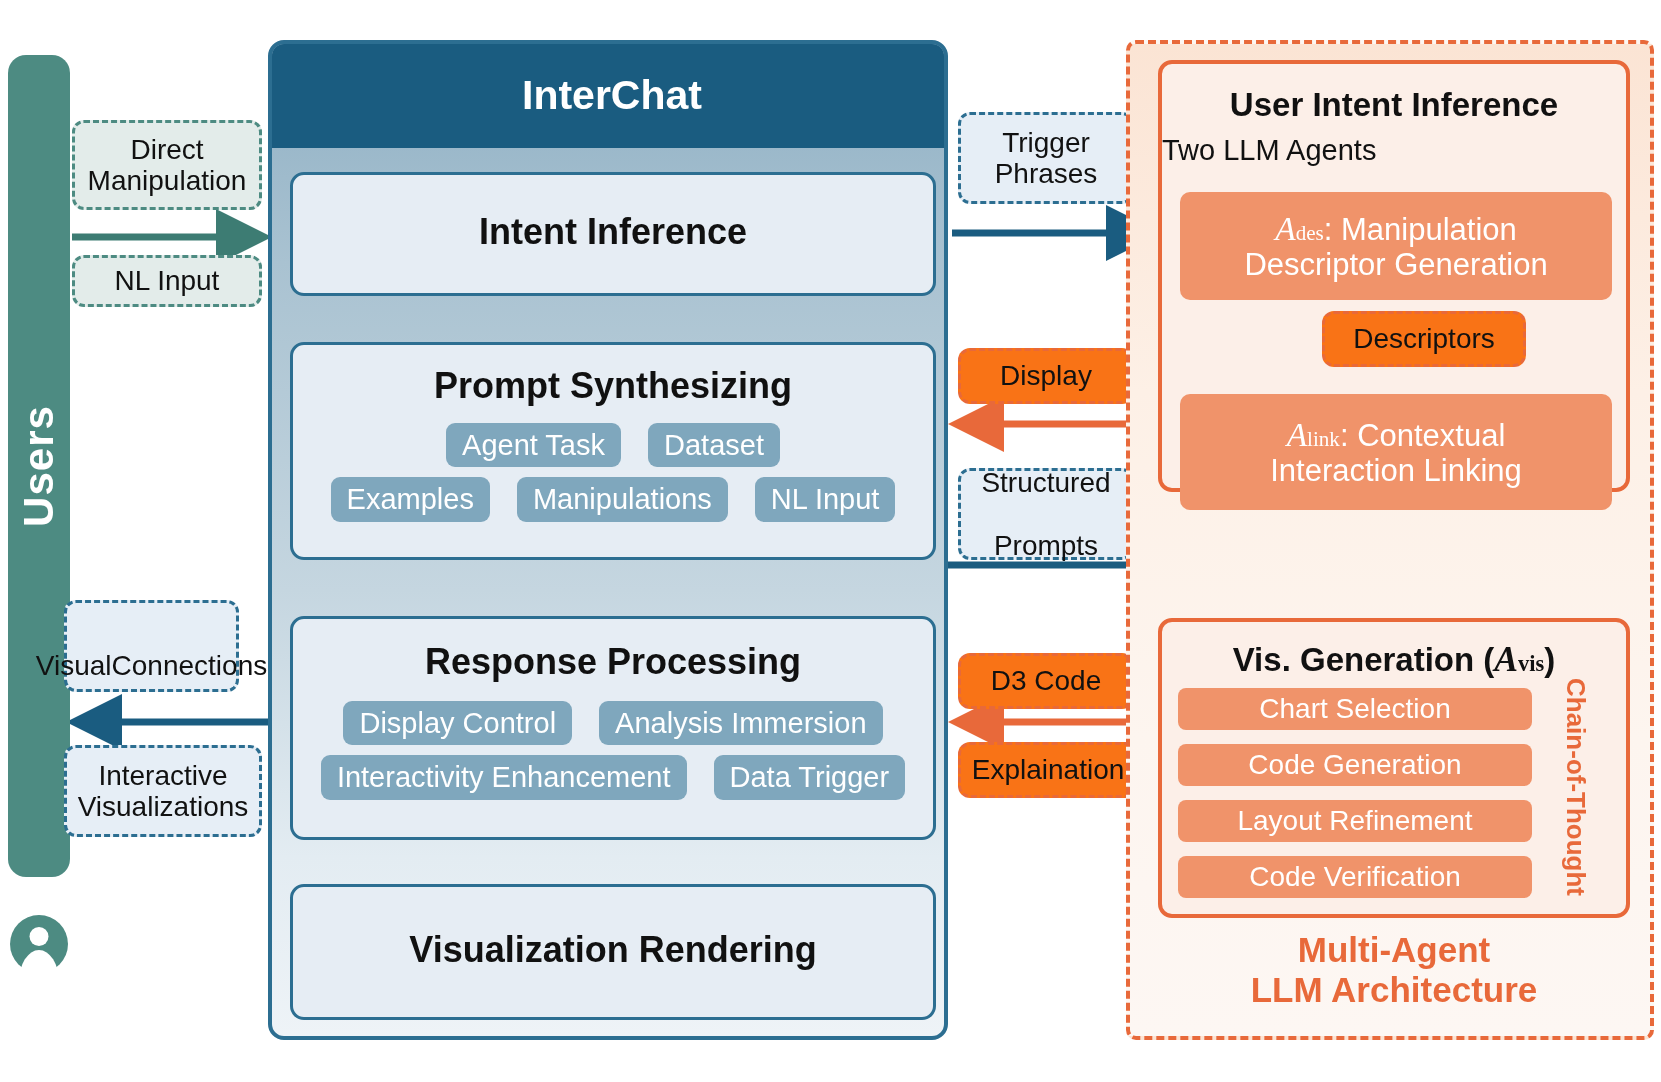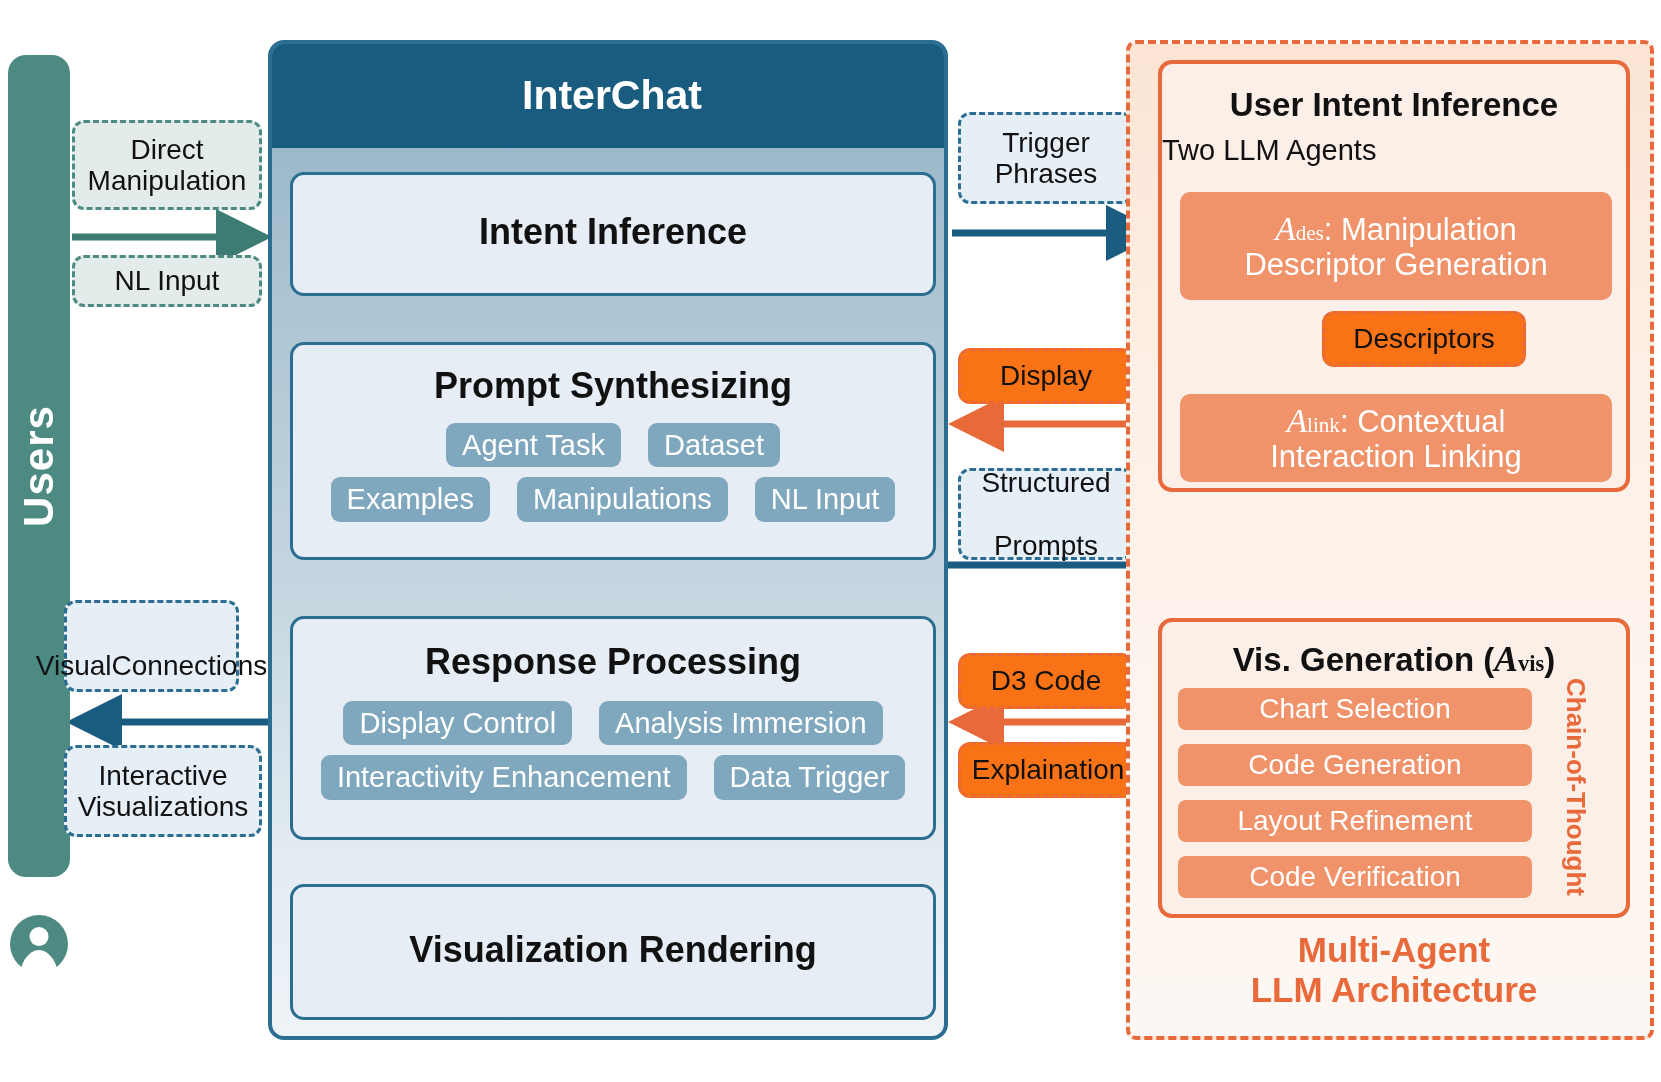--- a/index.html
+++ b/index.html
@@ -243,21 +243,21 @@
       <div>
         <span class="mathA">A</span><span class="mathsub">des</span><span>: Manipulation</span>
       </div>
       <div>Descriptor Generation</div>
     </div>
 
     <div class="abs chip orange" style="left:160px;top:247px;width:204px;height:56px;">
       <span>Descriptors</span>
     </div>
 
-    <div class="agent-block" style="position:absolute;left:18px;top:330px;width:432px;height:88px;flex-direction:column;">
+    <div class="agent-block" style="position:absolute;left:18px;top:330px;width:432px;height:116px;flex-direction:column;">
       <div>
         <span class="mathA">A</span><span class="mathsub">link</span><span>: Contextual</span>
       </div>
       <div>Interaction Linking</div>
     </div>
   </div>
 
   <div class="abs agent-card" style="left:1158px;top:618px;width:472px;height:300px;">
     <div class="agent-card-title" style="margin-top:16px;">
       <span>Vis. Generation (</span><span class="mathA">A</span><span class="mathsub">vis</span><span>)</span>

